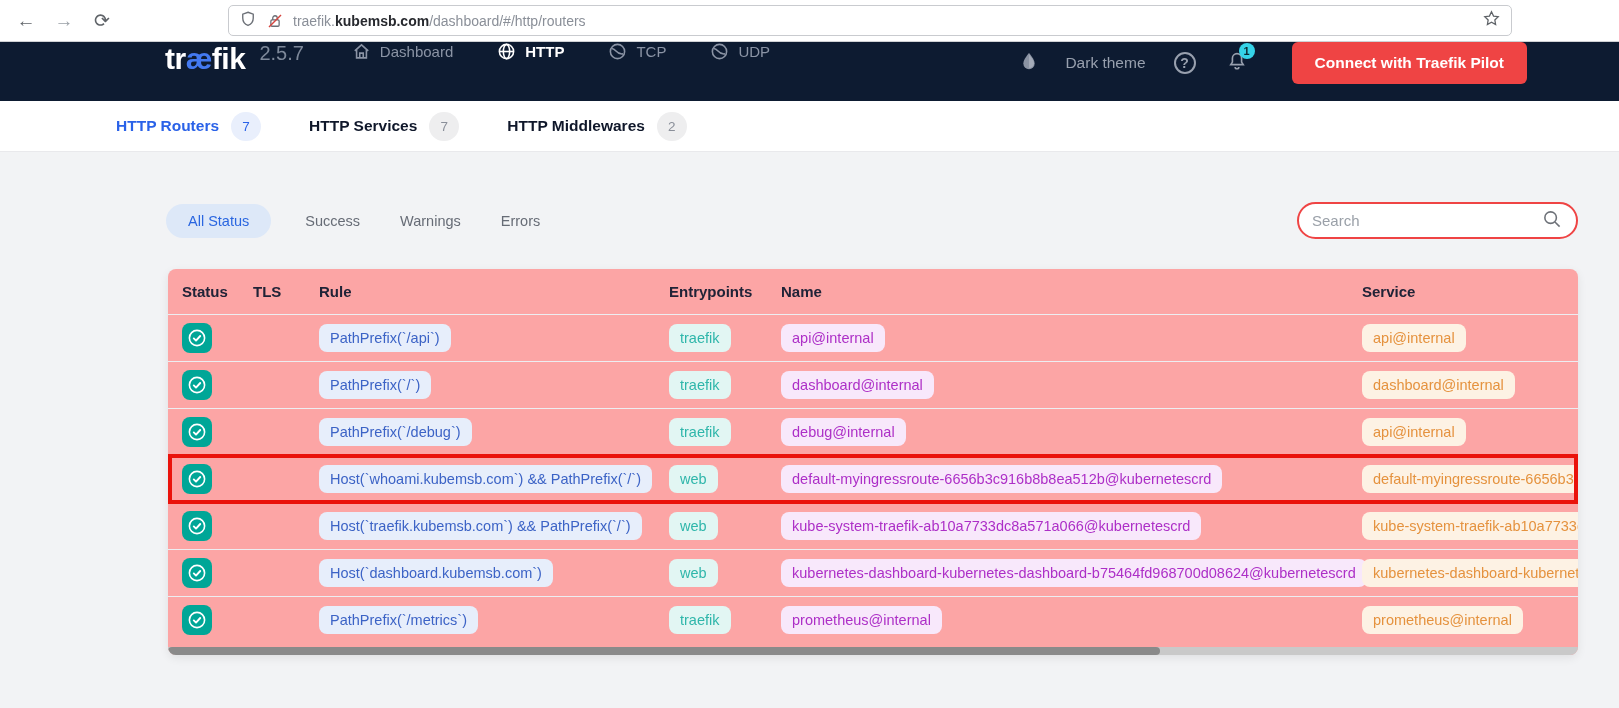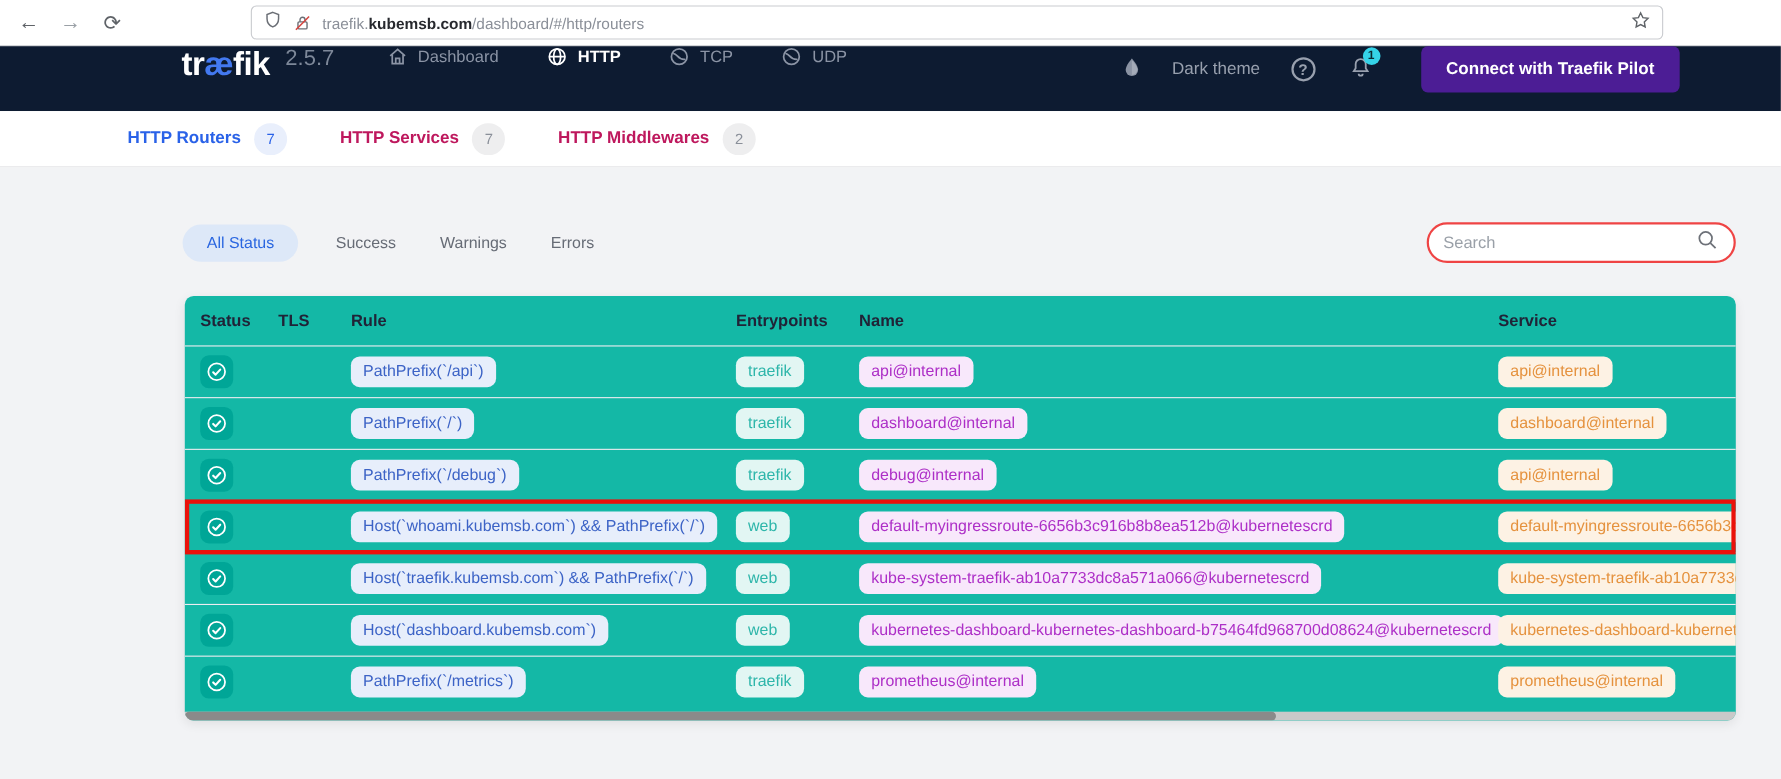--- a/index.html
+++ b/index.html
@@ -33,49 +33,49 @@
   .hdr-right { margin-left:auto; display:flex; align-items:center; }
   .theme-toggle { display:flex; align-items:center; gap:26px; color:#98a0ae; font-size:15.5px;
                   cursor:pointer; }
   .help-btn { margin-left:28px; width:22px; height:22px; border:2px solid #98a0ae; border-radius:50%;
               color:#98a0ae; font-size:14px; font-weight:700; display:flex; align-items:center;
               justify-content:center; cursor:pointer; }
   .bell-wrap { margin-left:30px; position:relative; cursor:pointer; }
   .bell-badge { position:absolute; top:-7px; right:-7px; min-width:16px; height:16px;
                 border-radius:8px; background:#35d3e8; color:#0b2a33; font-size:11px;
                 font-weight:700; display:flex; align-items:center; justify-content:center; }
-  .pilot-btn { margin-left:44px; background:#4c1d95; color:#fff; border:none; border-radius:6px;
+  .pilot-btn { margin-left:44px; background:#ef4444; color:#fff; border:none; border-radius:6px;
                padding:12px 23px; font-size:15.5px; font-weight:700; cursor:pointer;
                font-family:"Liberation Sans", sans-serif; }
 
   
   .tab-bar { height:51px; background:#fff; border-bottom:1px solid #e9e9ec;
              display:flex; align-items:center; gap:48px; padding-left:116px; }
   .tab { display:flex; align-items:center; gap:12px; cursor:pointer; }
-  .tab-label { font-size:15.5px; font-weight:600; color:#be185d; }
+  .tab-label { font-size:15.5px; font-weight:600; color:#0f172a; }
   .tab.active .tab-label { color:#2a62e8; }
   .tab-badge { min-width:30px; height:29px; padding:0 8px; border-radius:15px; background:#eeeeef;
                color:#8a8f99; font-size:13.5px; display:flex; align-items:center;
                justify-content:center; }
   .tab.active .tab-badge { background:#e9effc; color:#2a62e8; }
 
   
   .toolbar { display:flex; align-items:center; padding:50px 41px 0 166px; }
   .filters { display:flex; align-items:center; gap:28px; }
   .filter { font-size:14.5px; color:#676c76; padding:9px 6px; cursor:pointer; white-space:nowrap; }
   .filter.active { background:#dde8f8; color:#2a66e0; border-radius:19px; padding:9px 22px; }
   .search-box { margin-left:auto; width:281px; height:37px; background:#fff;
                 border:2px solid #ef4444; border-radius:19px; display:flex; align-items:center;
                 padding:0 13px; }
   .search-box input { flex:1; border:none; outline:none; font-size:15px; color:#333;
                       font-family:"Liberation Sans", sans-serif; background:transparent; }
   .search-box input::placeholder { color:#9aa0a8; }
 
   
-  .card { margin:30px 41px 0 168px; width:1410px; background:#14b8a6; border-radius:8px;
+  .card { margin:30px 41px 0 168px; width:1410px; background:#fca5a5; border-radius:8px;
           box-shadow:0 3px 10px rgba(0,0,0,0.08); overflow:hidden; position:relative; }
   .grid-row { display:grid; grid-template-columns:71px 66px 350px 112px 581px minmax(0,1fr);
               align-items:center; padding-left:14px; }
   .thead { height:45px; font-size:15px; font-weight:700; color:#202337; }
   .trow { height:47px; border-top:1px solid #ededf1; position:relative; }
   .status-ic { width:30px; height:30px; border-radius:8px; background:#00a697;
                display:flex; align-items:center; justify-content:center; }
   .pill { display:inline-block; padding:5px 11px; border-radius:8px; font-size:14.5px;
           white-space:nowrap; line-height:1.25; }
   .pill-rule  { background:#e7eefb; color:#3c63c6; }

